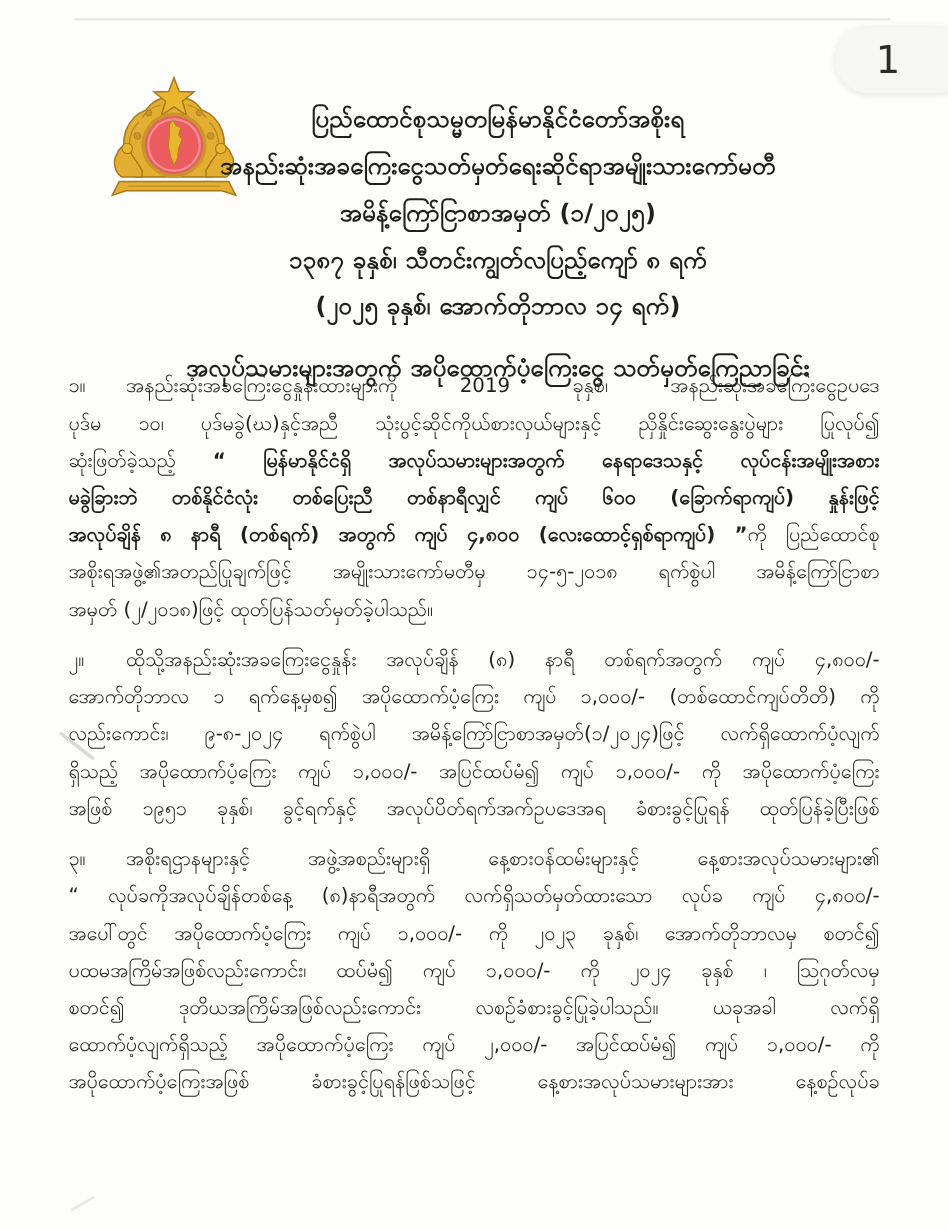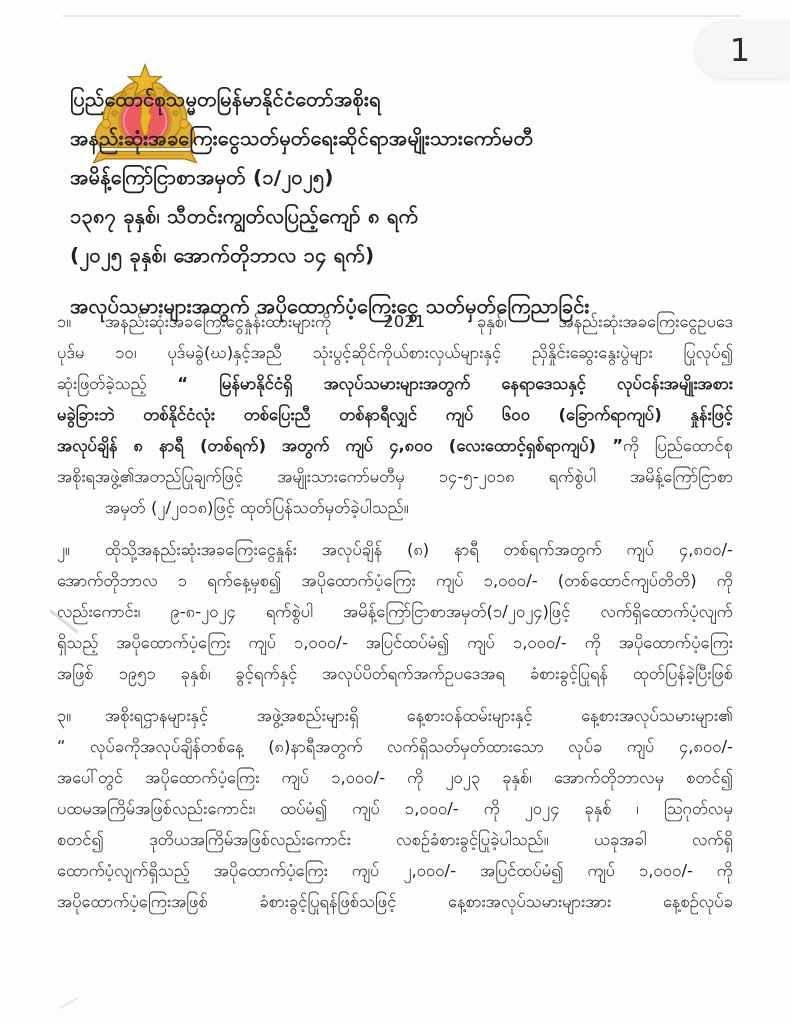--- a/index.html
+++ b/index.html
@@ -22,41 +22,41 @@
     box-shadow:0 1px 6px rgba(0,0,0,0.10);
     display:flex;align-items:center;justify-content:center;
   }
   .page-badge span{
     font-size:32px;color:#2b2b2b;font-weight:400;
     transform:translateX(-12px);
   }
   .emblem{position:absolute;left:86px;top:62px;width:118px;height:112px;}
   .header{
     position:absolute;top:80px;left:70px;right:30px;
+    text-align:center;
   }
   .h-line{
     font-size:20px;line-height:39px;font-weight:600;
     letter-spacing:0.2px;white-space:nowrap;
   }
   .h-line.title{font-weight:700;margin-top:12px;}
   .content{
     position:absolute;top:306px;left:57px;width:676px;
     font-size:16.5px;font-weight:500;
   }
   .para{margin:0 0 11px 0;}
   .line{
     line-height:31px;
     text-align:justify;
     -moz-text-align-last:justify;
     text-align-last:justify;
   }
   .line.no-stretch{
     -moz-text-align-last:left;
     text-align-last:left;
-    margin-left:48px;
   }
   .pnum{display:inline-block;min-width:48px;}
   .b{font-weight:700;}
   .crease{
     position:absolute;left:46px;top:620px;width:36px;height:3px;
     background:#c8c8c4;opacity:0.65;border-radius:2px;
     transform:rotate(38deg);
   }
   .crease2{
     position:absolute;left:58px;top:1002px;width:22px;height:2px;
@@ -109,21 +109,21 @@
     <div class="h-line">ပြည်ထောင်စုသမ္မတမြန်မာနိုင်ငံတော်အစိုးရ</div>
     <div class="h-line">အနည်းဆုံးအခကြေးငွေသတ်မှတ်ရေးဆိုင်ရာအမျိုးသားကော်မတီ</div>
     <div class="h-line">အမိန့်ကြော်ငြာစာအမှတ် (၁/၂၀၂၅)</div>
     <div class="h-line">၁၃၈၇ ခုနှစ်၊ သီတင်းကျွတ်လပြည့်ကျော် ၈ ရက်</div>
     <div class="h-line">(၂၀၂၅ ခုနှစ်၊ အောက်တိုဘာလ ၁၄ ရက်)</div>
     <div class="h-line title">အလုပ်သမားများအတွက် အပိုထောက်ပံ့ကြေးငွေ သတ်မှတ်ကြေညာခြင်း</div>
   </div>
 
   <div class="content" id="paragraphs">
       <div class="para">
-        <div class="line"><span class="pnum">၁။</span><span>အနည်းဆုံးအခကြေးငွေနှုန်းထားများကို 2021 ခုနှစ်၊ အနည်းဆုံးအခကြေးငွေဥပဒေ</span></div>
+        <div class="line"><span class="pnum">၁။</span><span>အနည်းဆုံးအခကြေးငွေနှုန်းထားများကို 2019 ခုနှစ်၊ အနည်းဆုံးအခကြေးငွေဥပဒေ</span></div>
         <div class="line"><span>ပုဒ်မ ၁၀၊ ပုဒ်မခွဲ(ဃ)နှင့်အညီ သုံးပွင့်ဆိုင်ကိုယ်စားလှယ်များနှင့် ညှိနှိုင်းဆွေးနွေးပွဲများ ပြုလုပ်၍</span></div>
         <div class="line"><span>ဆုံးဖြတ်ခဲ့သည့် </span><span class="b">“ မြန်မာနိုင်ငံရှိ အလုပ်သမားများအတွက် နေရာဒေသနှင့် လုပ်ငန်းအမျိုးအစား</span></div>
         <div class="line"><span class="b">မခွဲခြားဘဲ တစ်နိုင်ငံလုံး တစ်ပြေးညီ တစ်နာရီလျှင် ကျပ် ၆၀၀ (ခြောက်ရာကျပ်) နှုန်းဖြင့်</span></div>
         <div class="line"><span class="b">အလုပ်ချိန် ၈ နာရီ (တစ်ရက်) အတွက် ကျပ် ၄,၈၀၀ (လေးထောင့်ရှစ်ရာကျပ်) ”</span><span>ကို ပြည်ထောင်စု</span></div>
         <div class="line"><span>အစိုးရအဖွဲ့၏အတည်ပြုချက်ဖြင့် အမျိုးသားကော်မတီမှ ၁၄-၅-၂၀၁၈ ရက်စွဲပါ အမိန့်ကြော်ငြာစာ</span></div>
         <div class="line no-stretch"><span>အမှတ် (၂/၂၀၁၈)ဖြင့် ထုတ်ပြန်သတ်မှတ်ခဲ့ပါသည်။</span></div>
       </div>
       <div class="para">
         <div class="line"><span class="pnum">၂။</span><span>ထိုသို့အနည်းဆုံးအခကြေးငွေနှုန်း အလုပ်ချိန် (၈) နာရီ တစ်ရက်အတွက် ကျပ် ၄,၈၀၀/-</span></div>
         <div class="line"><span>အောက်တိုဘာလ ၁ ရက်နေ့မှစ၍ အပိုထောက်ပံ့ကြေး ကျပ် ၁,၀၀၀/- (တစ်ထောင်ကျပ်တိတိ) ကို</span></div>

